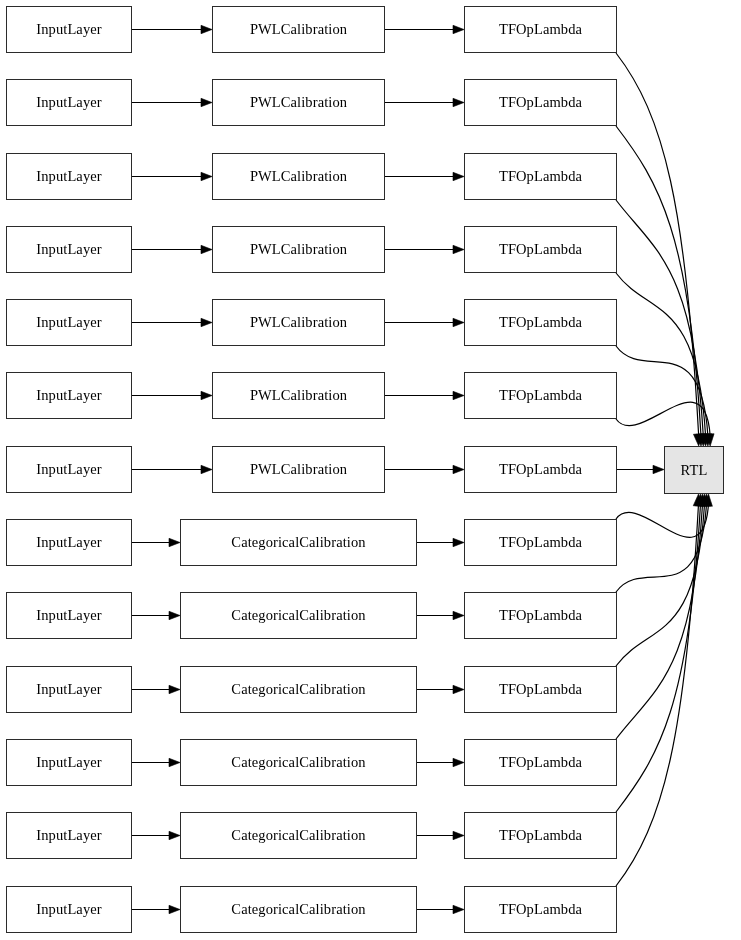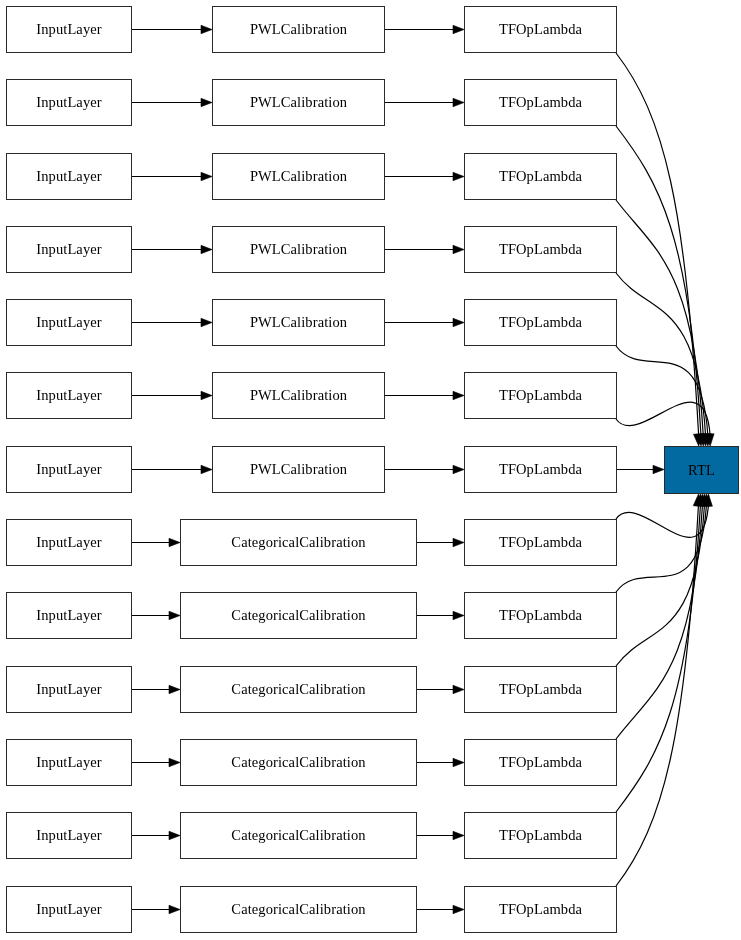--- a/index.html
+++ b/index.html
@@ -240,16 +240,16 @@
     </div>
     <div class="node" style="left: 6px; top: 886px; width: 126px; height: 47px; border-color: rgb(43, 43, 43); background: rgb(255, 255, 255); color: rgb(0, 0, 0);">
       <span class="node-label">InputLayer</span>
     </div>
     <div class="node" style="left: 180px; top: 886px; width: 237px; height: 47px; border-color: rgb(43, 43, 43); background: rgb(255, 255, 255); color: rgb(0, 0, 0);">
       <span class="node-label">CategoricalCalibration</span>
     </div>
     <div class="node" style="left: 464px; top: 886px; width: 153px; height: 47px; border-color: rgb(43, 43, 43); background: rgb(255, 255, 255); color: rgb(0, 0, 0);">
       <span class="node-label">TFOpLambda</span>
     </div>
-    <div class="node" style="left: 664px; top: 446px; width: 75px; height: 48px; border-color: rgb(43, 43, 43); background: #0369a1; color: rgb(0, 0, 0);">
+    <div class="node" style="left: 664px; top: 446px; width: 60px; height: 48px; border-color: rgb(43, 43, 43); background: #e5e5e5; color: rgb(0, 0, 0);">
       <span class="node-label">RTL</span>
     </div>
   </div>
 
 </body></html>

